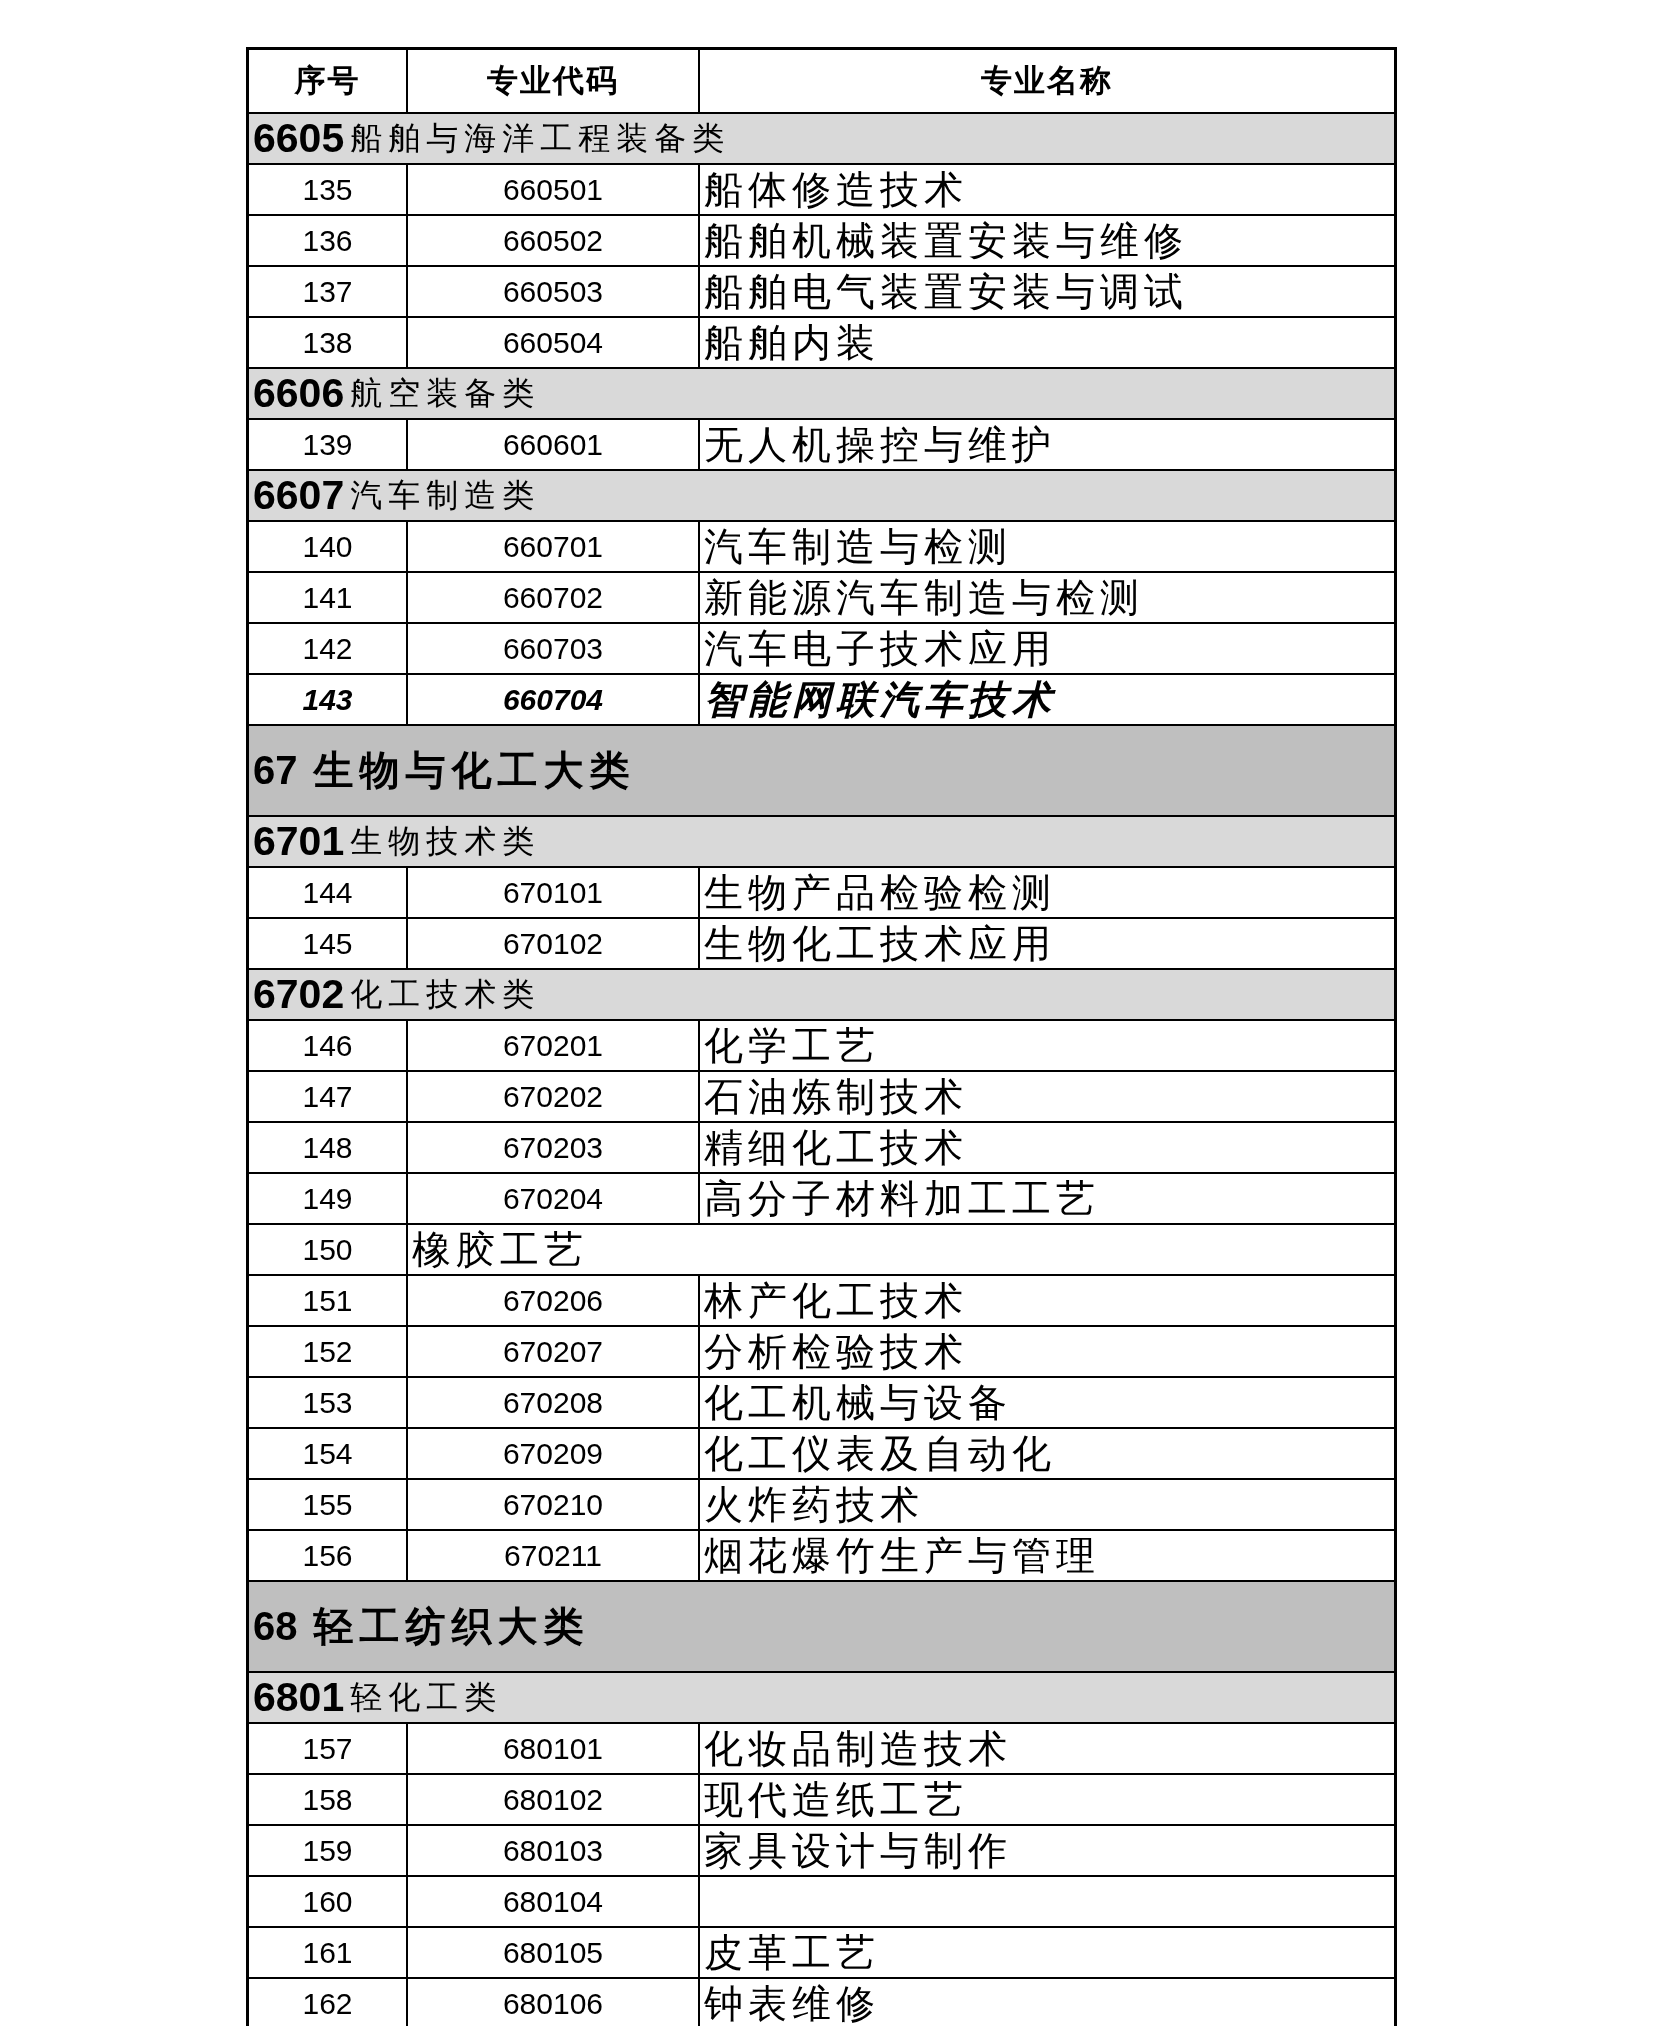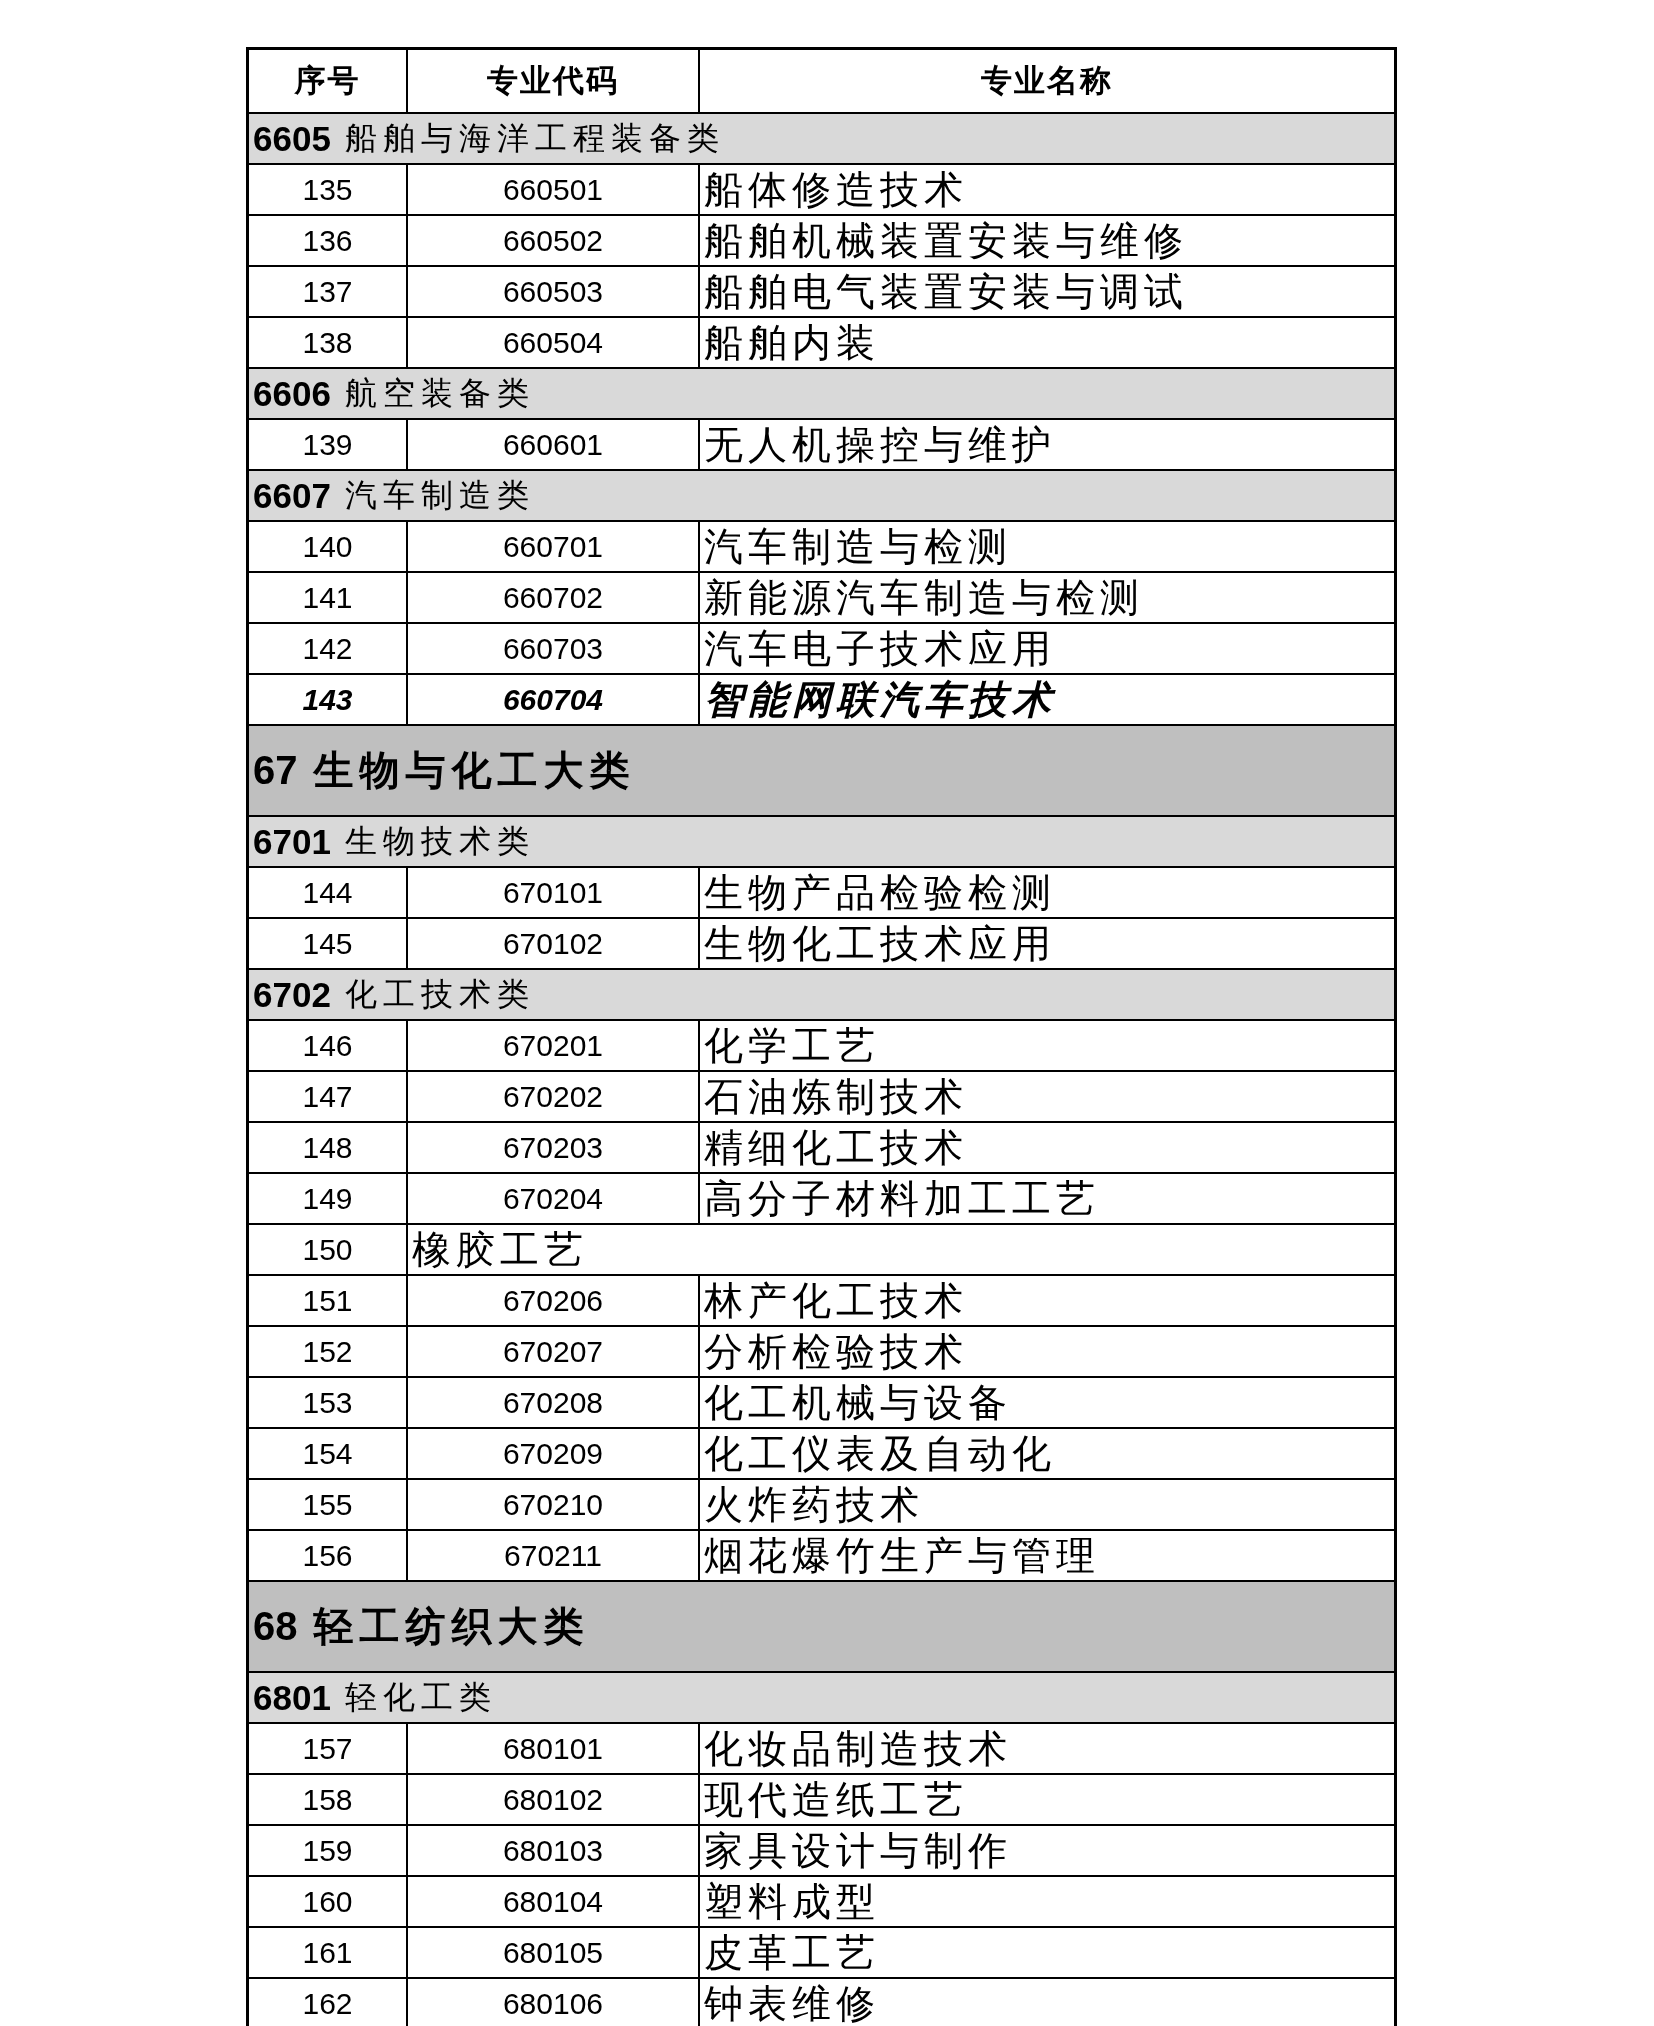--- a/index.html
+++ b/index.html
@@ -70,21 +70,21 @@
     background: var(--section-band, #d9d9d9);
   }
   .row.band.category {
     height: 91px;
     background: var(--category-band, #bfbfbf);
   }
   .bandcode {
     font-weight: 700;
     font-family: "Liberation Sans", sans-serif;
   }
-  .row.band.section .bandcode { font-size: 35px; margin-right: 14px; }
+  .row.band.section .bandcode { font-size: 41px; margin-right: 6px; }
   .row.band.section .bandname {
     font-size: 32px;
     letter-spacing: 6px;
     font-family: "DejaVu Serif", "Liberation Serif", serif;
   }
   .row.band.category .bandcode { font-size: 40px; margin-right: 16px; }
   .row.band.category .bandname {
     font-size: 40px;
     font-weight: 700;
     letter-spacing: 6px;
@@ -269,21 +269,20 @@
       <div class="cell name">现代造纸工艺</div>
     </div>
     <div class="row major">
       <div class="cell seq">159</div>
       <div class="cell code">680103</div>
       <div class="cell name">家具设计与制作</div>
     </div>
     <div class="row major">
       <div class="cell seq">160</div>
       <div class="cell code">680104</div>
-      <div class="cell name">塑料成型</div>
     </div>
     <div class="row major">
       <div class="cell seq">161</div>
       <div class="cell code">680105</div>
       <div class="cell name">皮革工艺</div>
     </div>
     <div class="row major">
       <div class="cell seq">162</div>
       <div class="cell code">680106</div>
       <div class="cell name">钟表维修</div>

